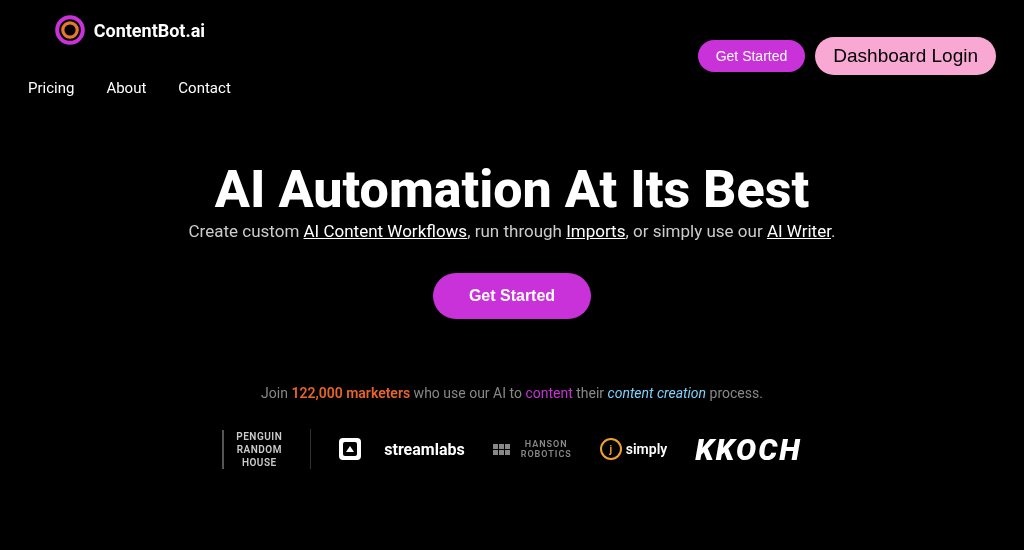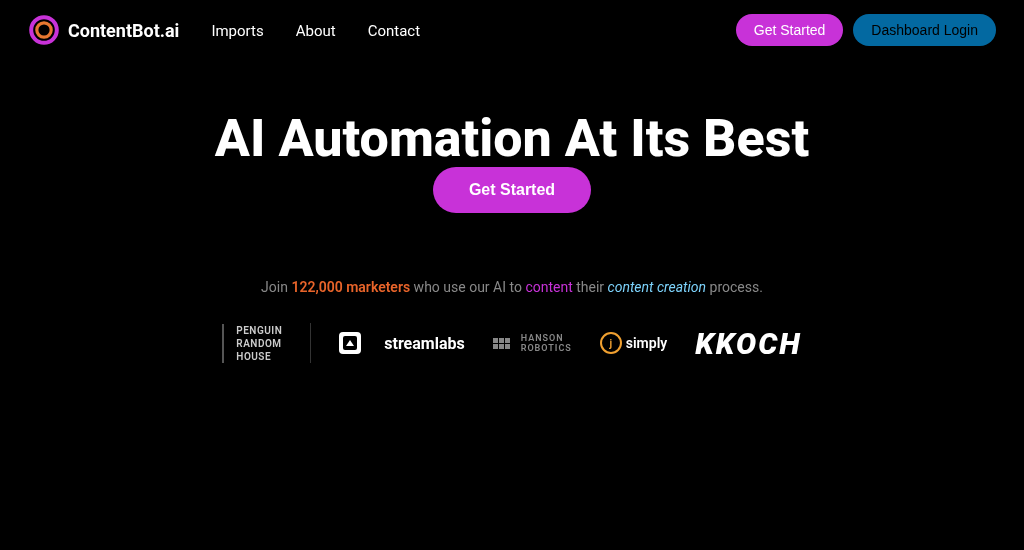--- a/index.html
+++ b/index.html
@@ -19,20 +19,21 @@
       align-items: center;
       justify-content: space-between;
       padding: 14px 28px;
       position: relative;
       z-index: 10;
     }
     .nav-left {
       display: flex;
       align-items: center;
       gap: 32px;
+      flex-direction: column;
     }
     .logo-wrap {
       display: flex;
       align-items: center;
       gap: 8px;
     }
     .logo-icon {
       width: 32px;
       height: 32px;
     }
@@ -60,26 +61,26 @@
       background: #c832d8;
       color: #fff;
       border: none;
       padding: 8px 18px;
       border-radius: 20px;
       font-size: 14px;
       cursor: pointer;
       font-weight: 500;
     }
     .btn-dashboard-login {
-      background: #0369a1;
+      background: #f9a8d4;
       color: #000;
       border: none;
       padding: 8px 18px;
       border-radius: 20px;
-      font-size: 14px;
+      font-size: 19px;
       cursor: pointer;
       font-weight: 500;
     }
 
     
     .hero {
       text-align: center;
       padding: 50px 20px 30px;
     }
     .hero h1 {
@@ -130,20 +131,21 @@
     }
 
     
     .logos-section {
       display: flex;
       align-items: center;
       justify-content: center;
       gap: 28px;
       margin-top: 28px;
       padding: 0 40px;
+      text-align: center;
     }
     .logo-penguin {
       border-left: 2px solid #555;
       padding-left: 12px;
       font-size: 10px;
       color: #ccc;
       line-height: 1.3;
       font-weight: 600;
       text-transform: uppercase;
       letter-spacing: 0.5px;
@@ -225,38 +227,41 @@
     <div class="logo-wrap">
 
       <svg class="logo-icon" viewBox="0 0 40 40">
         <ellipse cx="20" cy="20" rx="16" ry="16" fill="none" stroke="#c832d8" stroke-width="5"></ellipse>
         <ellipse cx="20" cy="20" rx="9" ry="9" fill="none" stroke="#e87830" stroke-width="4"></ellipse>
       </svg>
       <span class="logo-text">ContentBot.ai</span>
     </div>
     <ul class="nav-links">
       <li>
-        <a>Imports</a>
+        <a>Pricing</a>
       </li>
       <li>
         <a>About</a>
       </li>
       <li>
         <a>Contact</a>
       </li>
     </ul>
   </div>
   <div class="nav-right">
     <button class="btn-get-started-nav">Get Started</button>
     <button class="btn-dashboard-login">Dashboard Login</button>
   </div>
 </nav>
 
 <section class="hero">
   <h1>AI Automation At Its Best</h1>
+  <p class="hero-subtitle">
+    <span>Create custom&nbsp;</span><span class="underline-link">AI Content Workflows</span><span>, run through&nbsp;</span><span class="underline-link">Imports</span><span>, or simply use our&nbsp;</span><span class="underline-link">AI Writer</span><span>.</span>
+  </p>
   <button class="btn-get-started-hero">Get Started</button>
 </section>
 
 <div class="social-proof">
   <span>Join&nbsp;</span><span class="highlight-orange">122,000 marketers</span><span>&nbsp;who use our AI to&nbsp;</span><span class="highlight-purple">content</span><span>&nbsp;their&nbsp;</span><span class="highlight-green">content creation</span><span>&nbsp;process.</span>
 </div>
 
 <div class="logos-section">
 
   <div class="logo-penguin">

